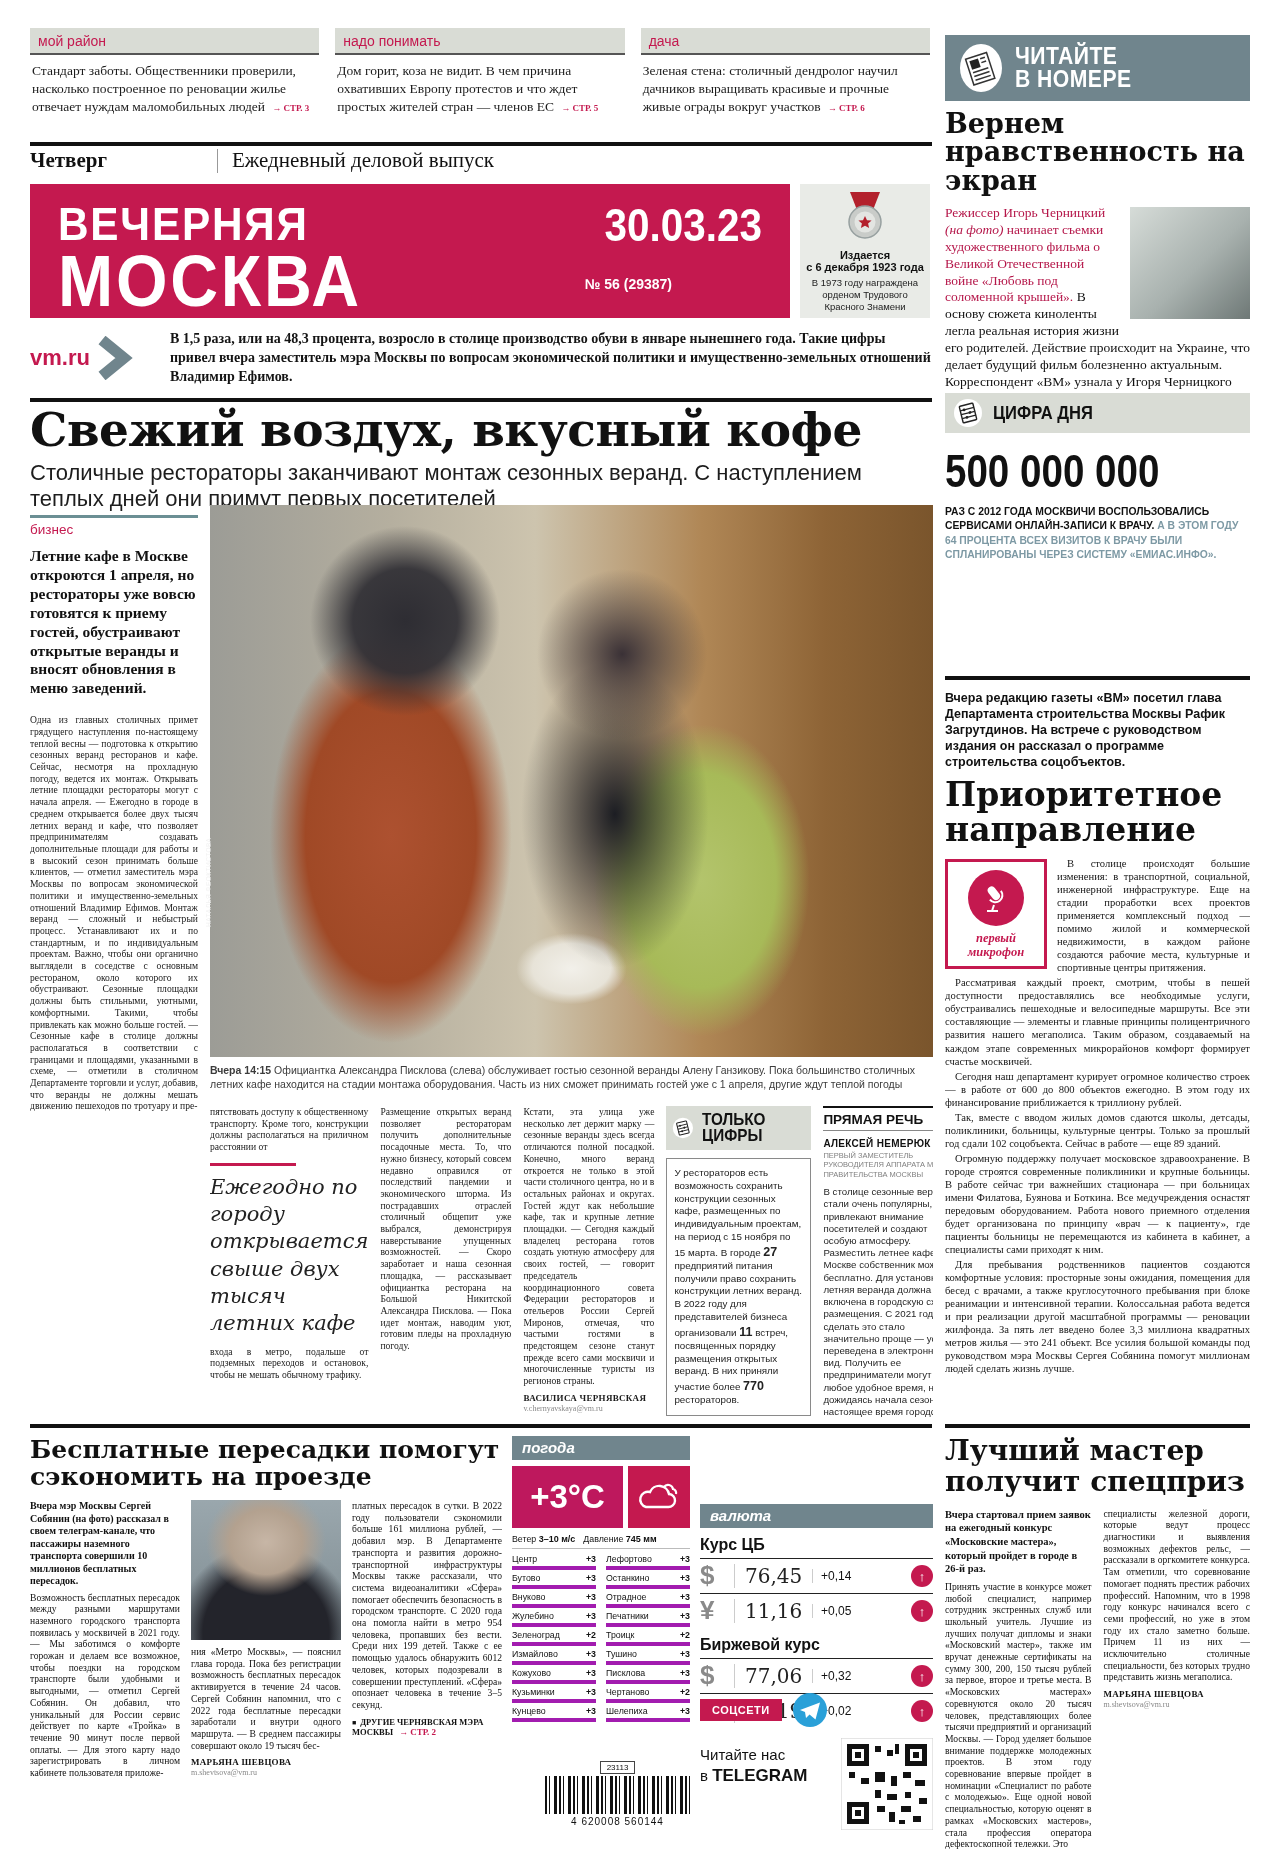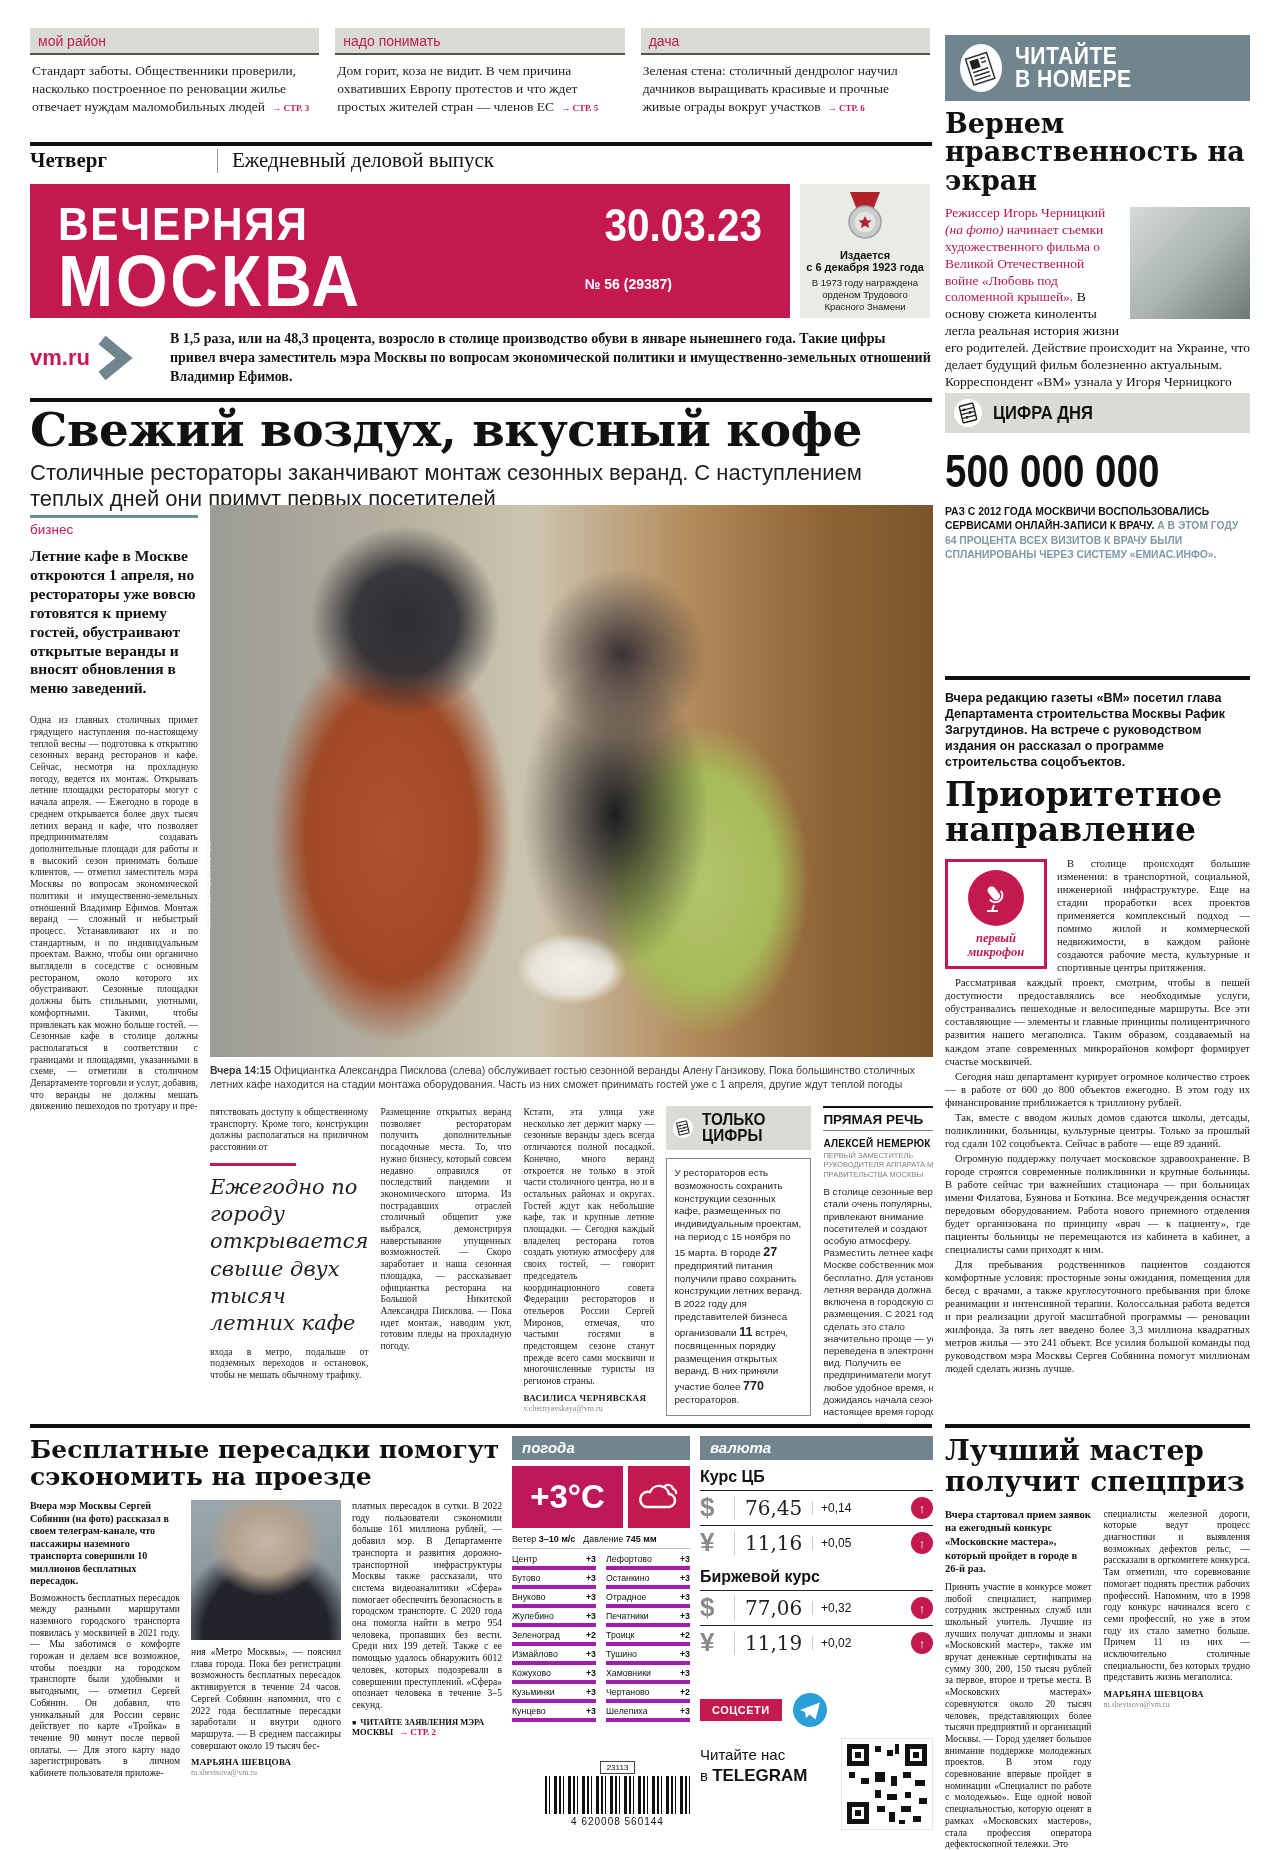--- a/index.html
+++ b/index.html
@@ -133,21 +133,21 @@
   .wmain{display:flex;gap:5px;margin-top:6px;}
   .wtemp{flex:1;background:#be185d;color:#fff;font-weight:bold;font-size:33px;display:flex;align-items:center;justify-content:center;height:62px;}
   .wcloud{width:62px;height:62px;background:#c4194f;display:flex;align-items:center;justify-content:center;}
   .wline{display:flex;gap:8px;font-size:8.8px;margin-top:6px;border-bottom:1px solid #bbb;padding-bottom:4px;}
   .wline b{font-size:9px;text-align:center;}
   .wcols{display:flex;gap:10px;margin-top:2px;}
   .wcol{flex:1;}
   .wrow{display:flex;justify-content:space-between;font-size:8.8px;border-bottom:4px solid #a21caf;padding:2.5px 0;}
   .wt{font-weight:bold;}
 
-  .currency{top:1436px;left:700px;width:233px;height:248px;}
+  .currency{top:1504px;left:700px;width:233px;height:248px;}
   .clabel{font-weight:bold;font-size:16px;margin:8px 0 4px;}
   .crow{display:grid;grid-template-columns:34px 78px 58px 1fr;align-items:center;border-top:1.5px solid #222;padding:5px 0;}
   .csym{font-size:26px;font-weight:bold;color:#8a8a8a;line-height:.9;}
   .cval{font-size:20px;color:#222;border-left:1px solid #ccc;padding-left:10px;font-family:"DejaVu Serif",serif;}
   .cdelta{font-size:12px;border-left:1px solid #ccc;padding-left:8px;}
   .cup{justify-self:end;width:22px;height:22px;border-radius:50%;background:#c4194f;color:#fff;display:flex;align-items:center;justify-content:center;font-weight:bold;font-size:13px;}
   .cup::before{content:"↑";}
 
   .social{top:1692px;left:700px;width:233px;height:158px;}
   .srow1{display:flex;align-items:center;gap:10px;}
@@ -390,21 +390,21 @@
         <div class="sobphoto"></div>
         <span>ния «Метро Москвы», — пояснил глава города. Пока без регистрации возможность бесплатных пересадок активируется в течение 24 часов. Сергей Собянин напомнил, что с 2022 года бесплатные пересадки заработали и внутри одного маршрута. — В среднем пассажиры совершают около 19 тысяч бес-</span>
         <div class="byline">
           <div class="byname">МАРЬЯНА ШЕВЦОВА</div>
           <div class="bymail">m.shevtsova@vm.ru</div>
         </div>
       </div>
       <div class="tcol serif">
         <span>платных пересадок в сутки. В 2022 году пользователи сэкономили больше 161 миллиона рублей, — добавил мэр. В Департаменте транспорта и развития дорожно-транспортной инфраструктуры Москвы также рассказали, что система видеоаналитики «Сфера» помогает обеспечить безопасность в городском транспорте. С 2020 года она помогла найти в метро 954 человека, пропавших без вести. Среди них 199 детей. Также с ее помощью удалось обнаружить 6012 человек, которых подозревали в совершении преступлений. «Сфера» опознает человека в течение 3–5 секунд.</span>
         <div class="morelink">
-          <span class="sq"></span><span>ЧИТАЙТЕ ЗАЯВЛЕНИЯ МЭРА МОСКВЫ</span>
+          <span class="sq"></span><span>ДРУГИЕ ЧЕРНЯВСКАЯ МЭРА МОСКВЫ</span>
           <span class="pref"><span class="arr"></span><span>СТР. 2</span></span>
         </div>
       </div>
     </div>
   </div>
 
   <div class="abs weather">
     <div class="wband">погода</div>
     <div class="wmain">
       <div class="wtemp">+3°C</div>
@@ -479,21 +479,21 @@
           </div>
           <div class="wrow">
             <span class="wn">Троицк</span>
             <span class="wt">+2</span>
           </div>
           <div class="wrow">
             <span class="wn">Тушино</span>
             <span class="wt">+3</span>
           </div>
           <div class="wrow">
-            <span class="wn">Хамовники</span>
+            <span class="wn">Писклова</span>
             <span class="wt">+3</span>
           </div>
           <div class="wrow">
             <span class="wn">Чертаново</span>
             <span class="wt">+2</span>
           </div>
           <div class="wrow">
             <span class="wn">Шелепиха</span>
             <span class="wt">+3</span>
           </div>

